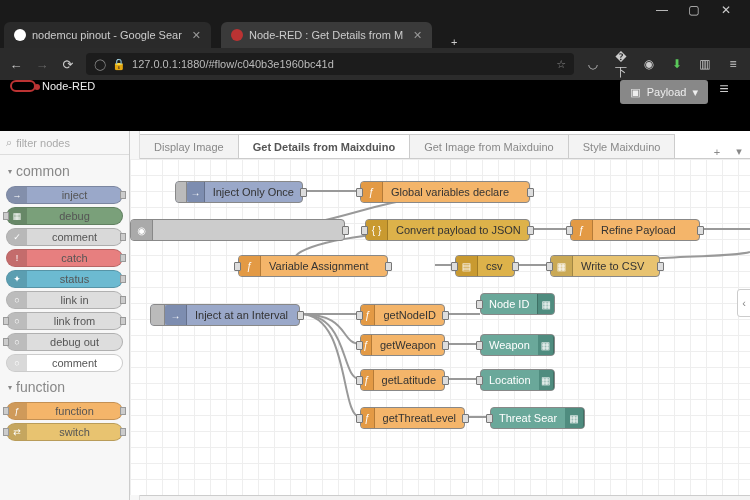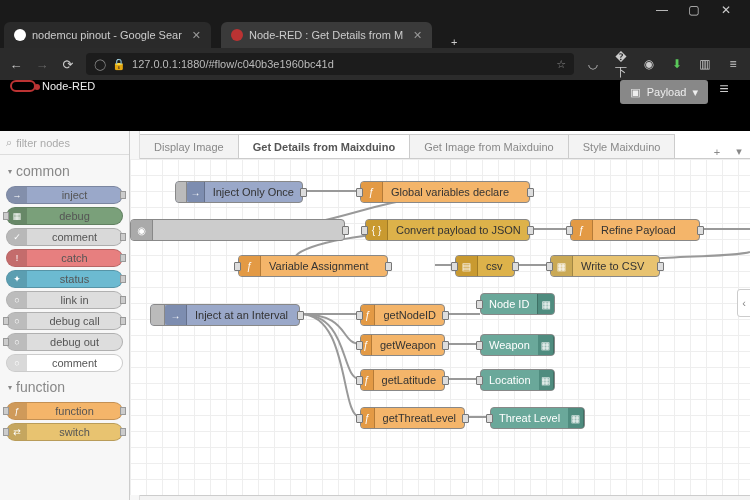--- a/index.html
+++ b/index.html
@@ -159,21 +159,21 @@
           <span class="port r"></span>
         </div>
         <div class="pnode" style="background: rgb(221, 221, 221);">
           <span class="pic" style="background:rgba(0,0,0,.15)">○</span>
           <span class="plab">link in</span>
           <span class="port r"></span>
         </div>
         <div class="pnode" style="background: rgb(221, 221, 221);">
           <span class="port l"></span>
           <span class="pic" style="background:rgba(0,0,0,.15)">○</span>
-          <span class="plab">debug call</span>
+          <span class="plab">link from</span>
           <span class="port r"></span>
         </div>
         <div class="pnode" style="background: rgb(221, 221, 221);">
           <span class="port l"></span>
           <span class="pic" style="background:rgba(0,0,0,.15)">○</span>
           <span class="plab">debug out</span>
         </div>
         <div class="pnode" style="background: rgb(255, 255, 255);">
           <span class="pic" style="background:rgba(0,0,0,.15)">○</span>
           <span class="plab">comment</span>
@@ -329,21 +329,21 @@
         <span class="npl l"></span>
       </div>
 
       <div class="node func" style="left:230px;top:248px;width:105px">
         <div class="nic" style="background:#e39a45">ƒ</div>
         <span class="nlab">getThreatLevel</span>
         <span class="npl l"></span>
           <span class="npl r"></span>
       </div>
       <div class="node debug" style="left:360px;top:248px;width:95px">
-        <span class="nlab">Threat Level</span>
+        <span class="nlab">Threat Sear</span>
         <div class="nic" style="background:#4f8c7f;border-radius:0 3px 3px 0">▦</div>
         <span class="npl l"></span>
       </div>
 
       <div class="rside">‹</div>
     </div>
 
     <div class="footer">
       <span class="fb">▦</span>
       <span class="fb">⌕</span>

